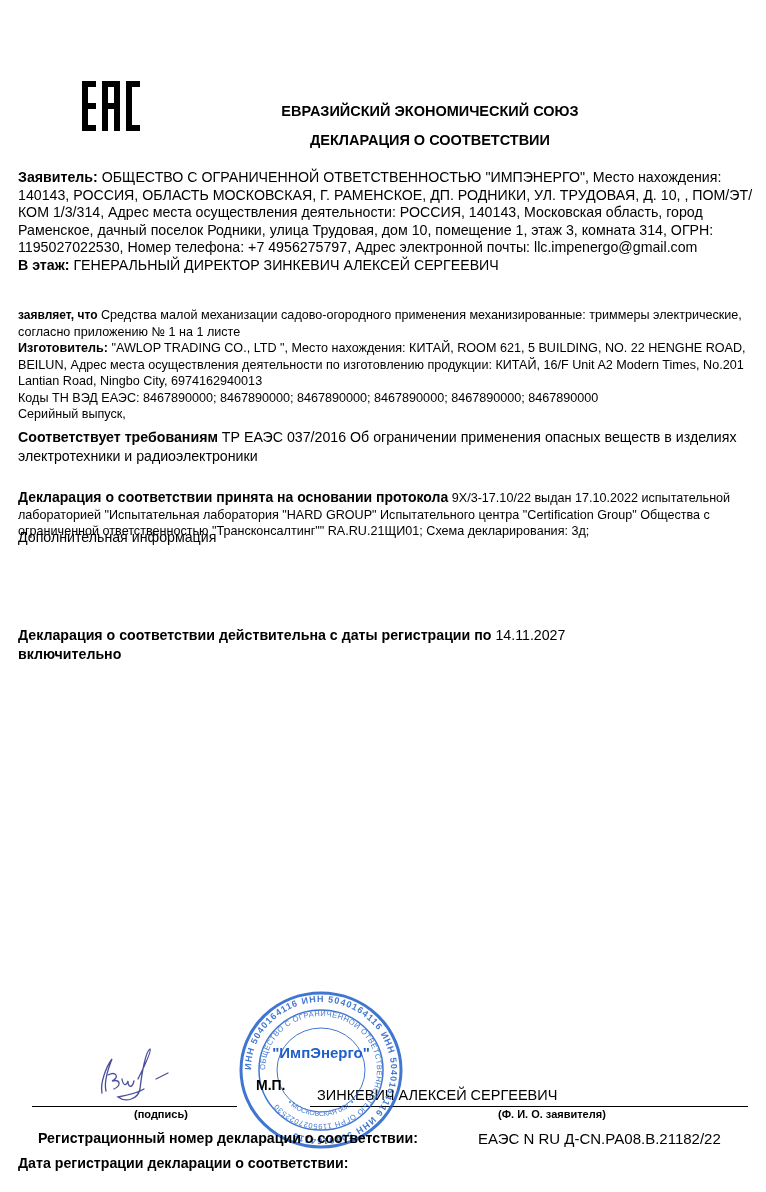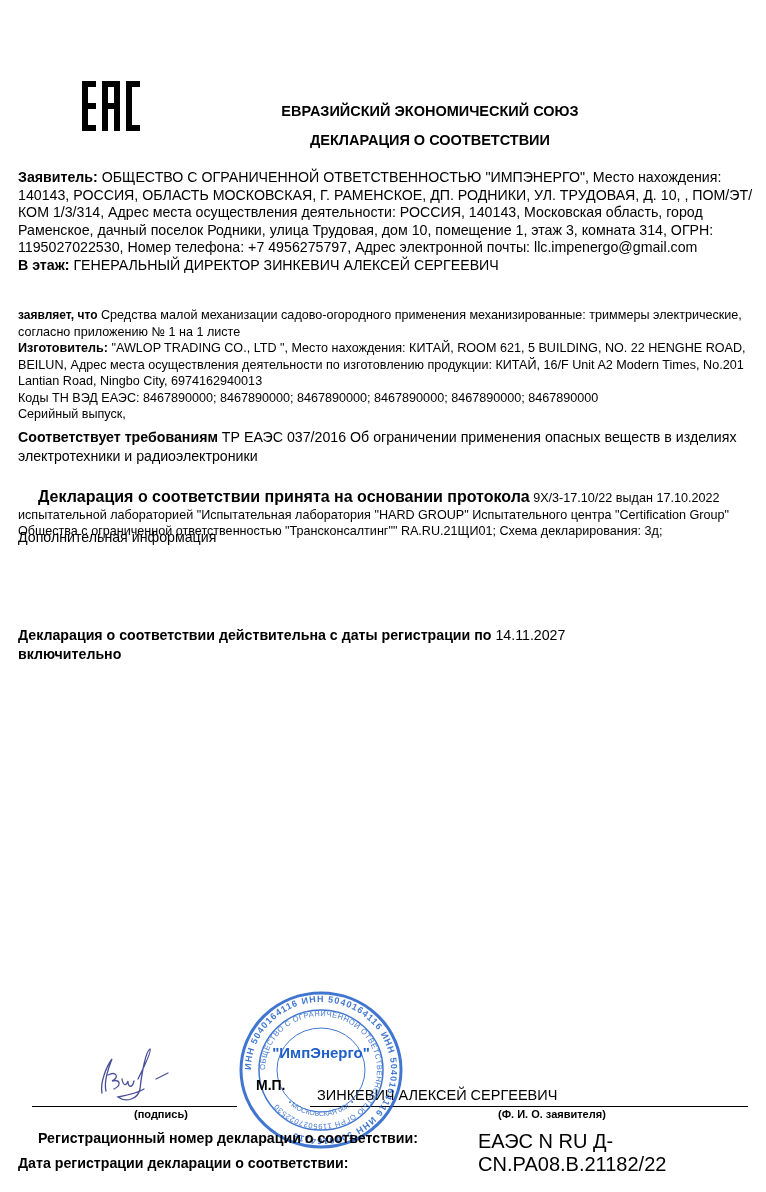--- a/index.html
+++ b/index.html
@@ -12,37 +12,37 @@
   .hdr { left:0; width:860px; text-align:center; font-weight:bold; font-size:14.5px; }
   .hdr1 { top:103px; }
   .hdr2 { top:132px; }
 
   .block { left:18px; width:740px; }
   .applicant { top:169px; font-size:14.2px; line-height:17.6px; }
   .small { font-size:12.6px; line-height:16.5px; }
   .product { top:307px; }
   .reqs { top:428px; font-size:14.2px; line-height:18.5px; }
   .protocol { top:489px; }
-  .protocol .lead { font-size:16px;margin-left:20px; }
+  .protocol .lead { font-size:14px; }
   .addinfo { top:529px; font-size:14.2px; font-weight:normal; }
   .validity { top:626px; font-size:14.2px; line-height:18.5px; }
 
   .sig-line-left { left:32px; top:1106px; width:205px; border-top:1px solid #000; }
   .sig-line-right { left:310px; top:1106px; width:438px; border-top:1px solid #000; }
   .sig-caption { font-size:11px; font-weight:bold; top:1108px;margin-left:28px; }
   .cap-left { left:106px; }
   .cap-right { left:470px; }
   .mp { left:256px; top:1077px; font-size:14px; font-weight:bold; }
   .fio { left:317px; top:1087px; font-size:14.5px;text-align:center; }
   .signature { left:82px; top:1045px; width:100px; height:60px; }
 
   .stamp { left:238px; top:990px; width:166px; height:160px; }
 
   .reg { left:18px; top:1130px; font-size:14.2px; font-weight:bold;margin-left:20px; }
-  .reg-val { left:478px; top:1130px; font-size:20px; }
+  .reg-val { left:478px; top:1130px; font-size:15px; }
   .regdate { left:18px; top:1155px; font-size:14.2px; font-weight:bold; }
 </style>
 </head>
 <body>
 
 <svg class="abs eac-logo" viewBox="0 0 62 52">
 
   <rect x="2" y="1" width="6" height="50" fill="#000"></rect>
   <rect x="2" y="1" width="14" height="6" fill="#000"></rect>
   <rect x="2" y="23" width="14" height="6" fill="#000"></rect>

